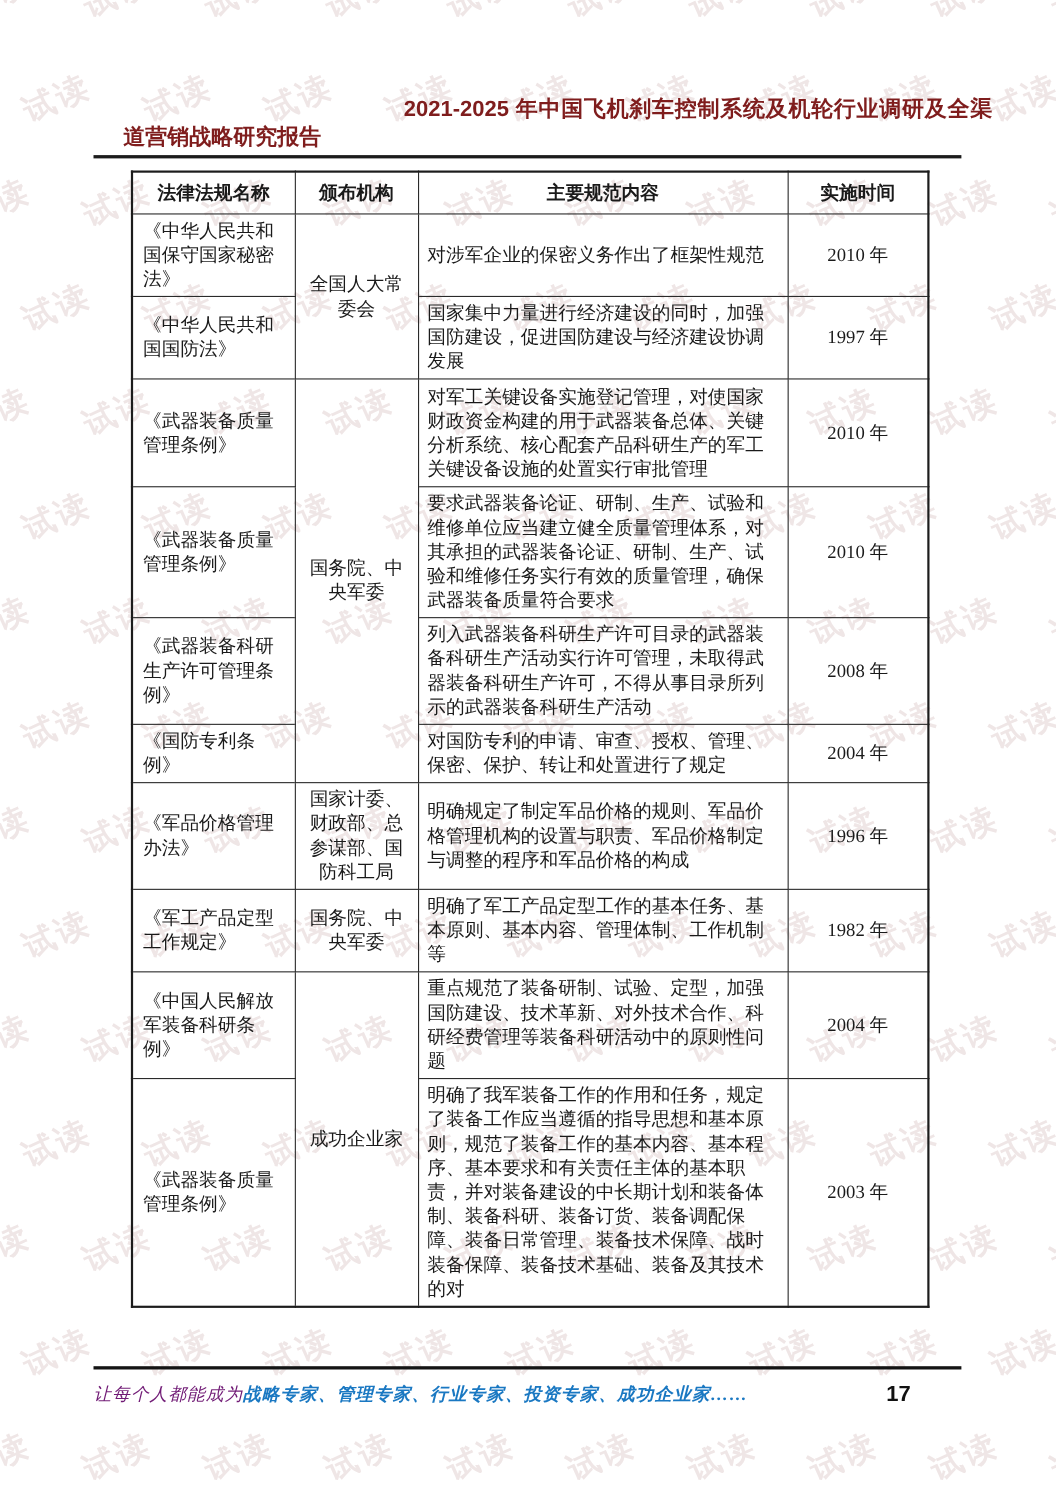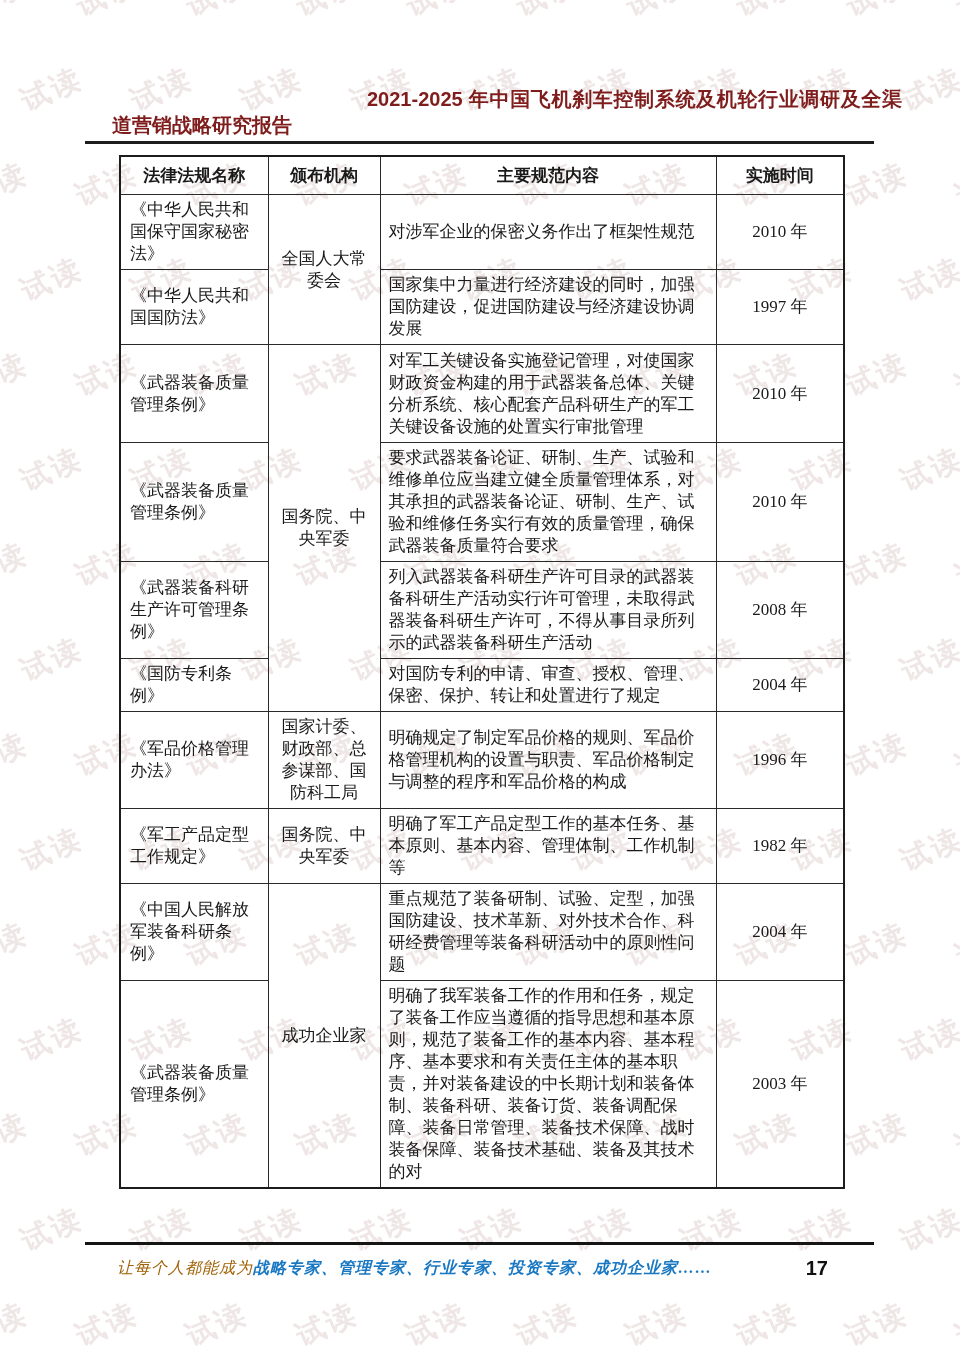--- a/index.html
+++ b/index.html
@@ -31,21 +31,21 @@
   td{font-size:17px;line-height:22px;padding:4px 4px;vertical-align:middle;}
   td.name-cell{padding:4px 5px 4px 9px;text-align:left;}
   td.agency-cell{text-align:center;padding:4px 11px;}
   td.content-cell{padding:4px 5px 4px 8px;text-align:left;}
   td.time-cell{text-align:center;white-space:nowrap;}
   
   .footer-rule{position:absolute;left:85px;top:1242px;width:789px;height:0;
                border-top:3px solid #141414;}
   .footer-tagline{position:absolute;left:85px;top:1258px;width:640px;font-style:italic;
                   font-size:16px;font-family:"Liberation Serif",serif;letter-spacing:1px;}
-  .tagline-prefix{color:#a16207;margin-left:32px;}
+  .tagline-prefix{color:#701a75;}
   .tagline-highlight{color:#1a78c2;font-weight:700;}
   .page-number{position:absolute;right:132px;top:1257px;font-size:20px;font-weight:700;
                color:#111111;font-family:"Liberation Sans",sans-serif;}
 </style>
 </head>
 <body>
 
 <div id="watermarks">
     <span class="wm" style="left: -35px; top: -25px;">试读</span>
     <span class="wm" style="left: 75px; top: -25px;">试读</span>

